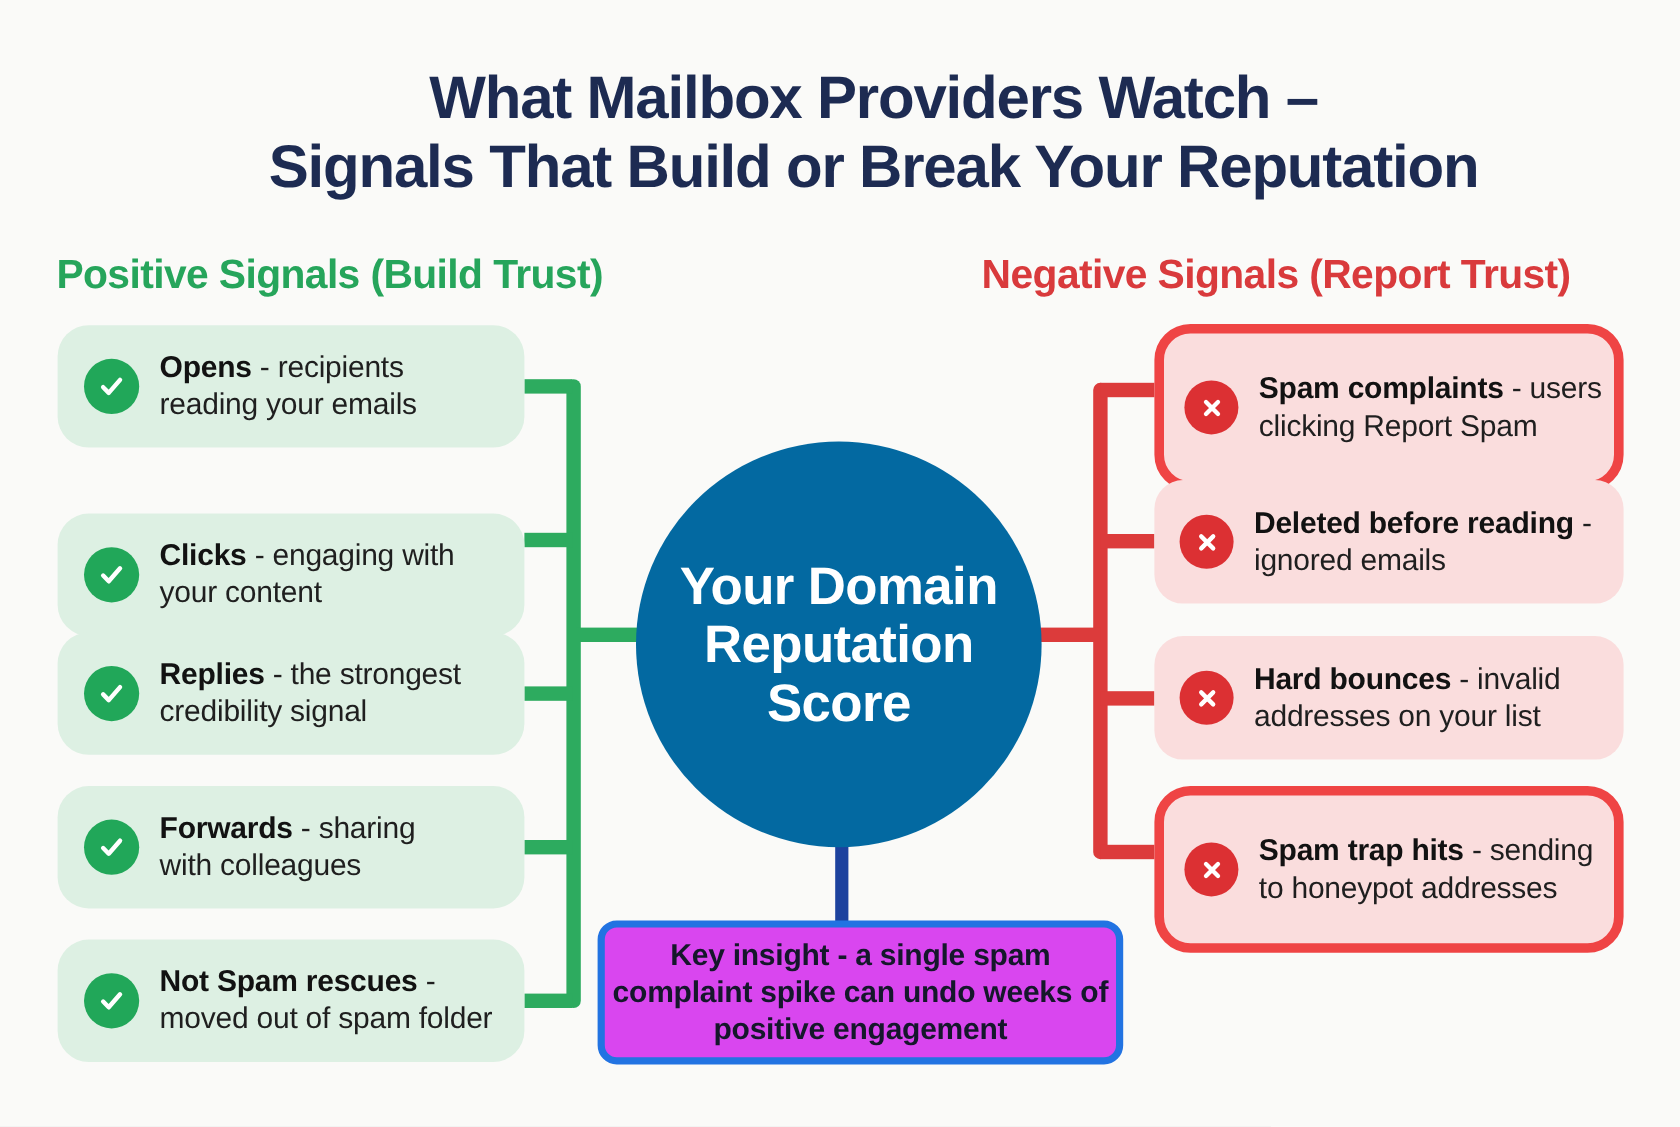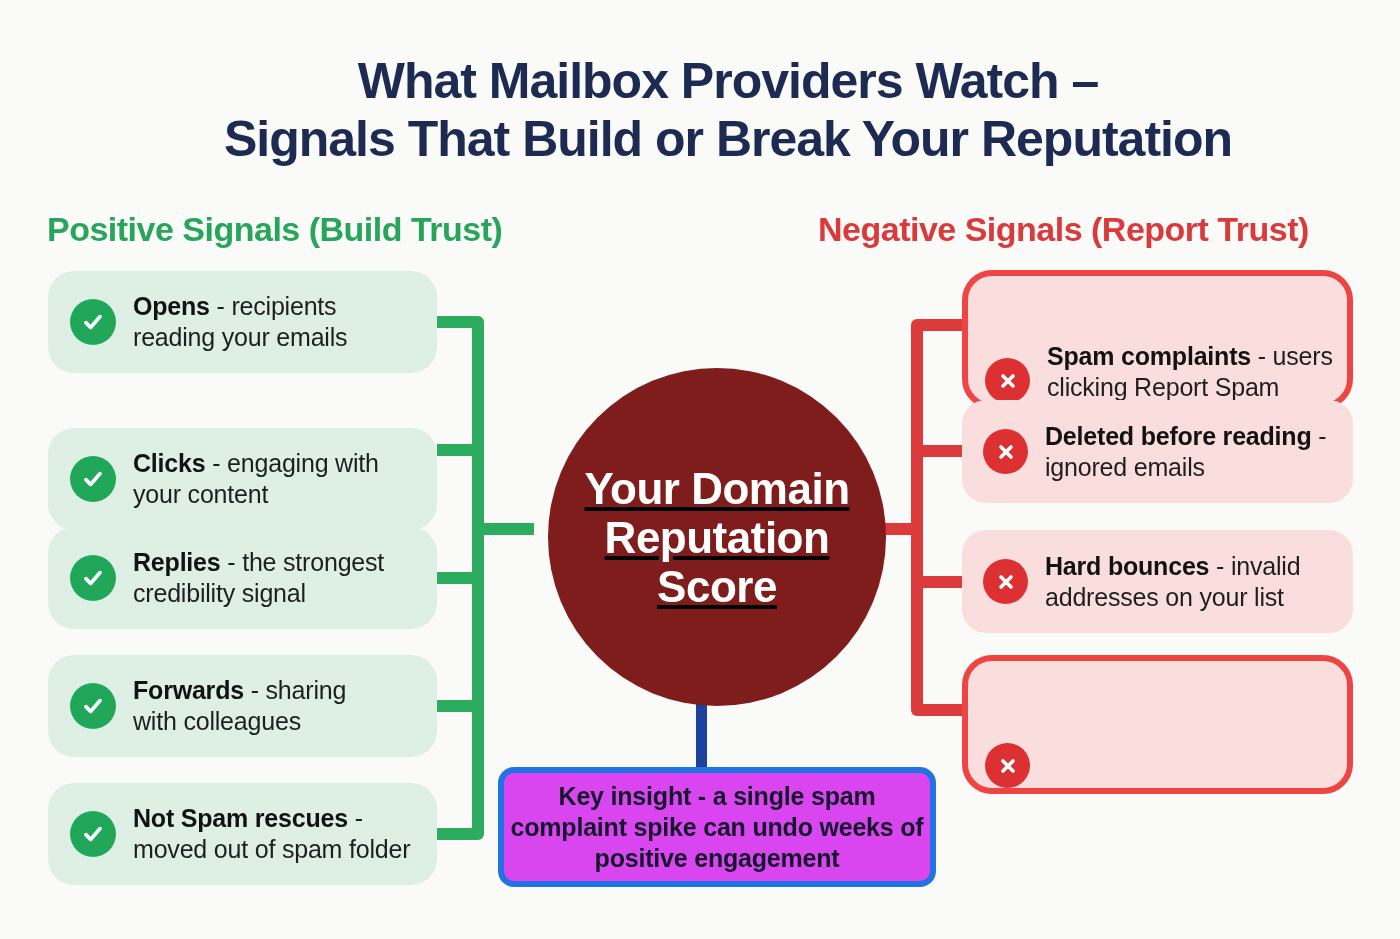--- a/index.html
+++ b/index.html
@@ -16,21 +16,21 @@
   
   .col-heading{position:absolute;font-weight:bold;font-size:34px;letter-spacing:-0.5px;white-space:nowrap;}
   .col-heading.pos{left:47px;top:210px;color:#26a55b;}
   .col-heading.neg{left:818px;top:210px;color:#d93a3c;}
   
   .sig-box{
     position:absolute;display:flex;align-items:center;box-sizing:border-box;
   }
   .pos-box{left:48px;width:389px;height:102px;background:#ddf0e3;border-radius:26px;}
   .neg-box{left:962px;width:391px;height:103px;background:#fadddd;border-radius:24px;}
-  .neg-box.bordered{height:139px;border:6px solid #ef4444;border-radius:30px;align-items:flex-end;}
+  .neg-box.bordered{height:139px;border:8px solid #ef4444;border-radius:30px;}
   .pos-box .icon-circle{
     flex:0 0 auto;width:46px;height:46px;margin-left:22px;border-radius:50%;
     background:#21a759;display:flex;align-items:center;justify-content:center;
   }
   .neg-box .icon-circle{
     flex:0 0 auto;width:45px;height:45px;margin-left:21px;border-radius:50%;
     background:#dc3033;display:flex;align-items:center;justify-content:center;
   }
   .neg-box.bordered .icon-circle{margin-left:17px;}
   .sig-text{
@@ -40,22 +40,22 @@
   .pos-box.narrow .sig-text{width:230px;}
   .neg-box .sig-text{width:305px;}
   .sig-text b{color:#121212;}
   
   .line{position:absolute;}
   .green{background:#2dab5f;}
   .red{background:#dc3b3b;}
   .v-line{border-radius:6px;}
   
   .score-circle{
-    position:absolute;left:548px;top:368px;width:338px;height:338px;border-radius:50%;
-    background:#7f1d1d;display:flex;align-items:center;justify-content:center;text-align:center;text-decoration:underline;
+    position:absolute;left:530px;top:368px;width:338px;height:338px;border-radius:50%;
+    background:#0369a1;display:flex;align-items:center;justify-content:center;text-align:center;
   }
   .score-circle .label{
     color:#ffffff;font-weight:bold;font-size:44px;line-height:49px;letter-spacing:-0.5px;
   }
   
   .insight-box{
     position:absolute;left:498px;top:767px;width:438px;height:120px;box-sizing:border-box;
     background:#d946ef;border:6px solid #2273e2;border-radius:16px;
     display:flex;align-items:center;justify-content:center;text-align:center;
   }
@@ -160,20 +160,21 @@
         </svg>
     </span>
     <span class="sig-text"><b>Hard bounces</b><span> - invalid addresses on your list</span></span>
   </div>
   <div class="sig-box neg-box bordered" style="top:655px;">
     <span class="icon-circle">
       <svg class="icon-svg" width="24" height="24" viewBox="0 0 24 24" fill="none">
           <path d="M7 7l10 10M17 7L7 17" stroke="#ffffff" stroke-width="3.6" stroke-linecap="round"></path>
         </svg>
     </span>
+    <span class="sig-text"><b>Spam trap hits</b><span> - sending to honeypot addresses</span></span>
   </div>
 
   <div class="score-circle">
     <div class="label">
       <div>Your Domain</div>
       <div>Reputation</div>
       <div>Score</div>
     </div>
   </div>
 

